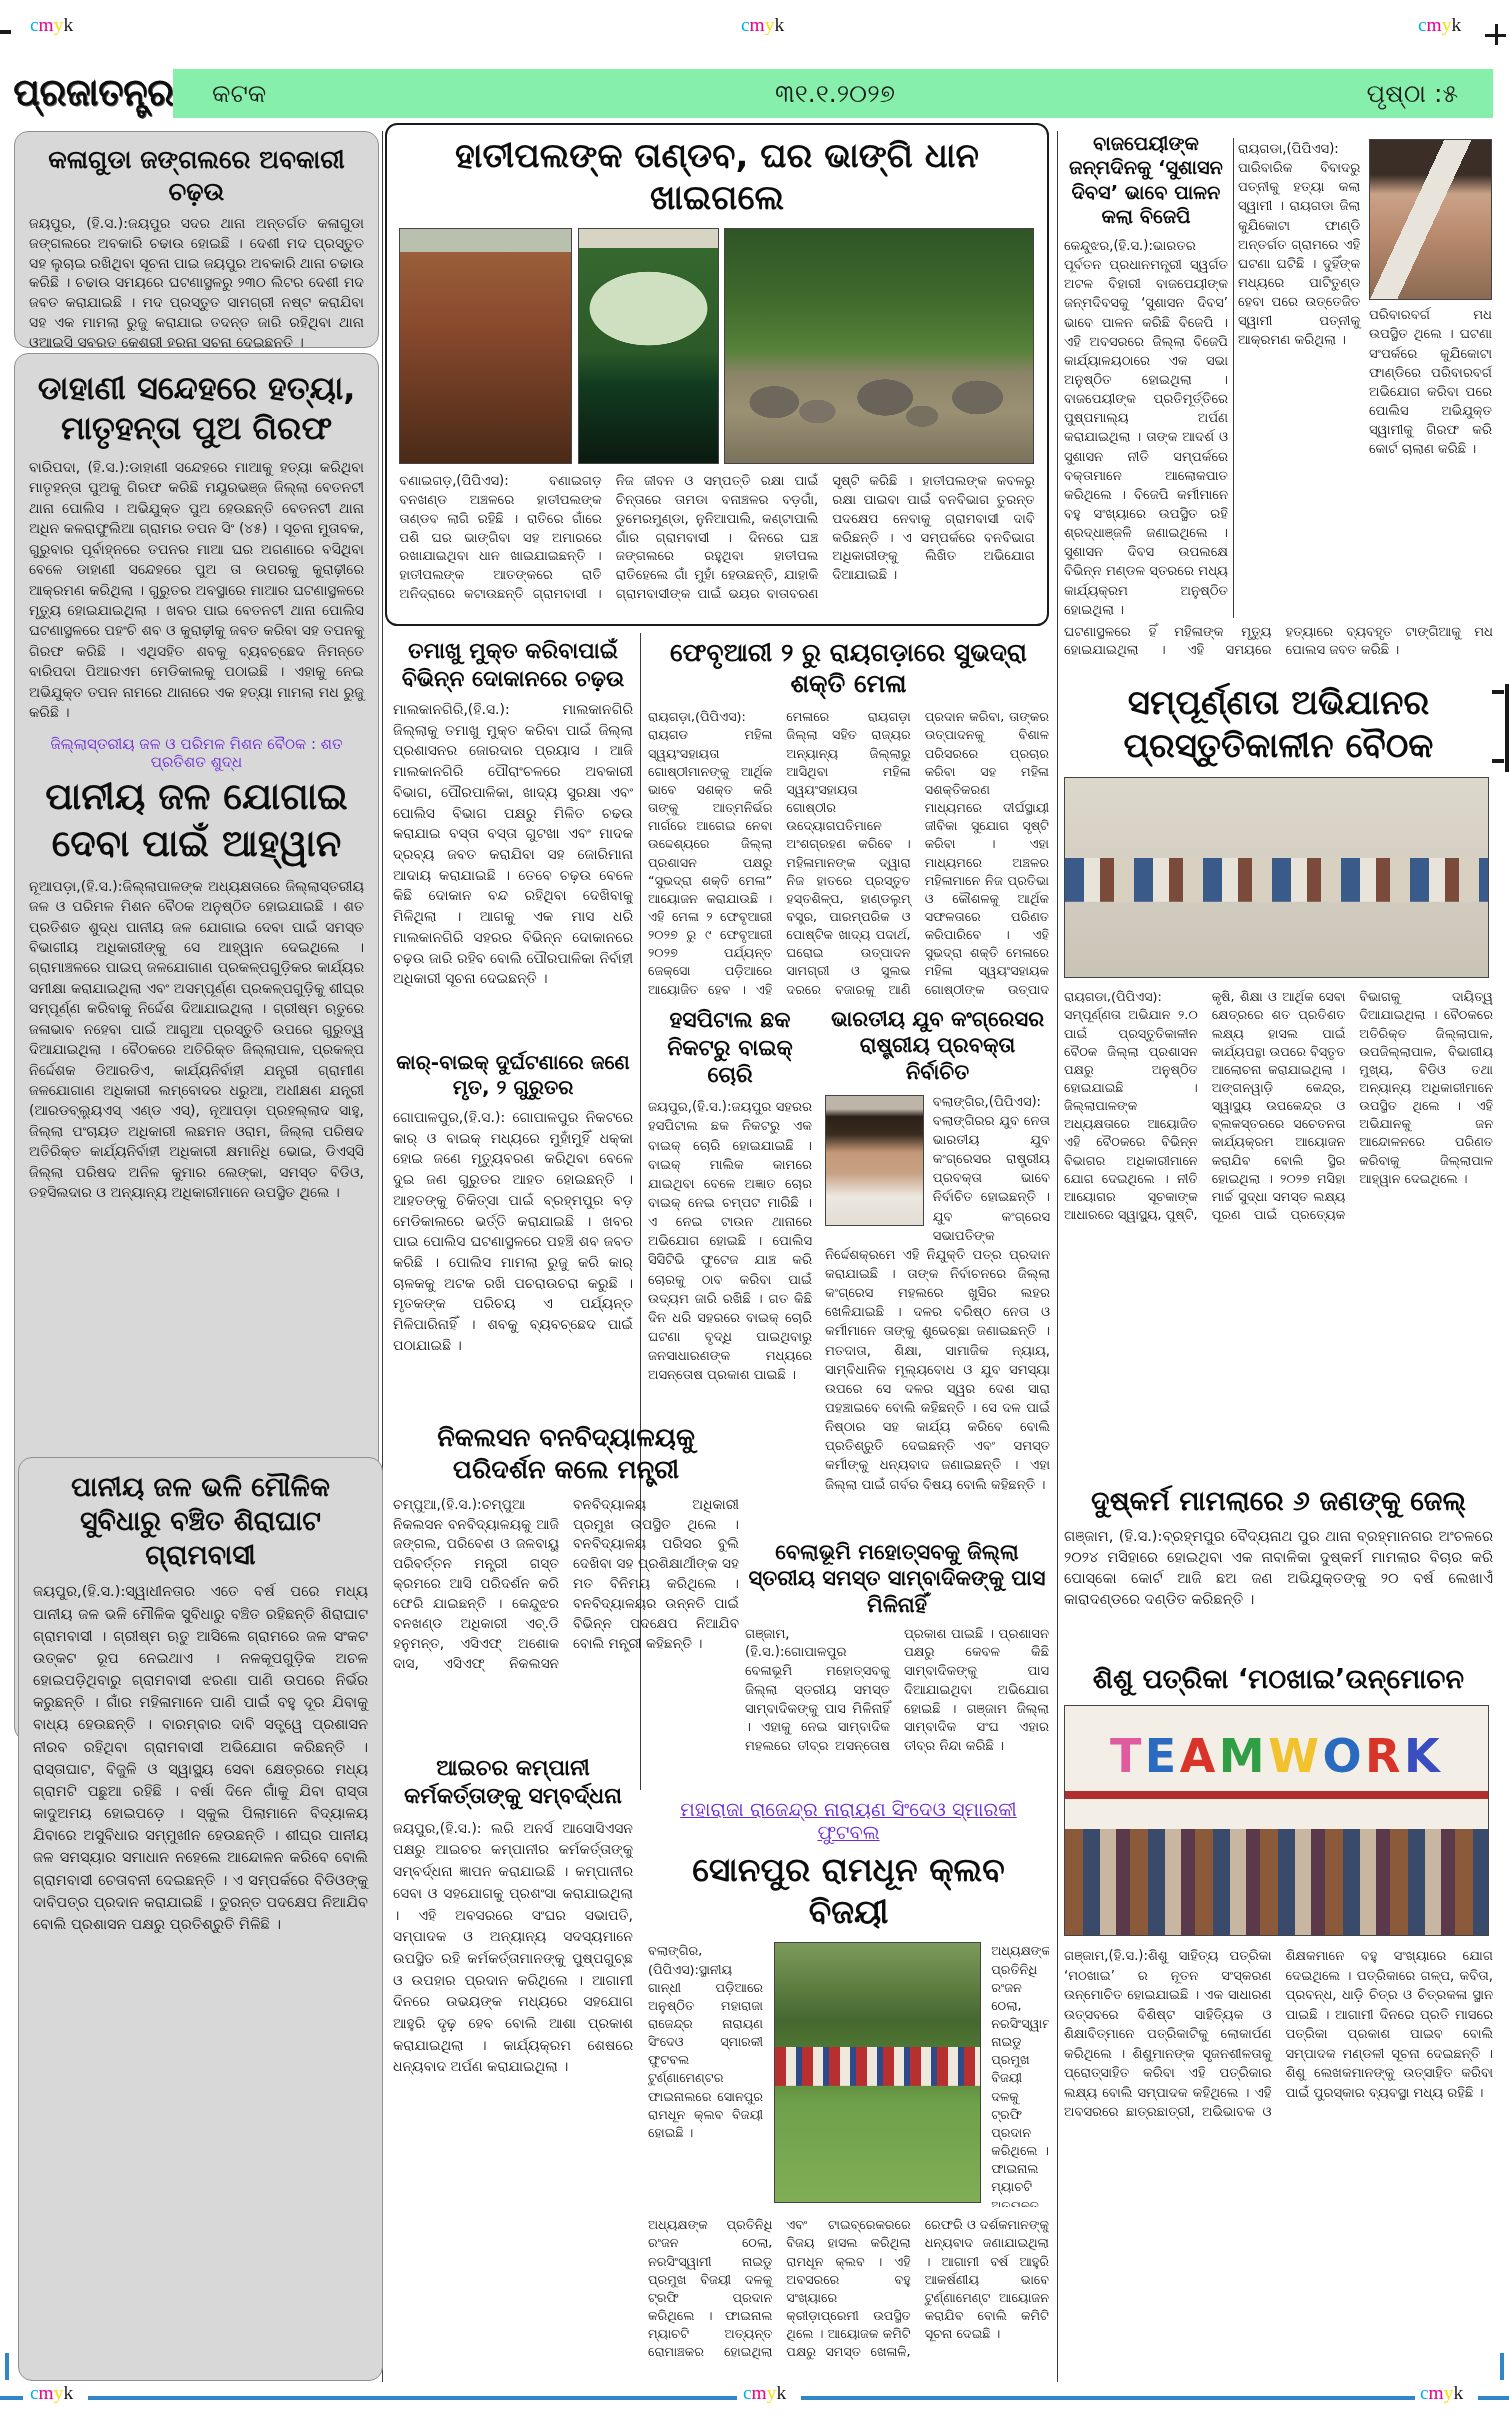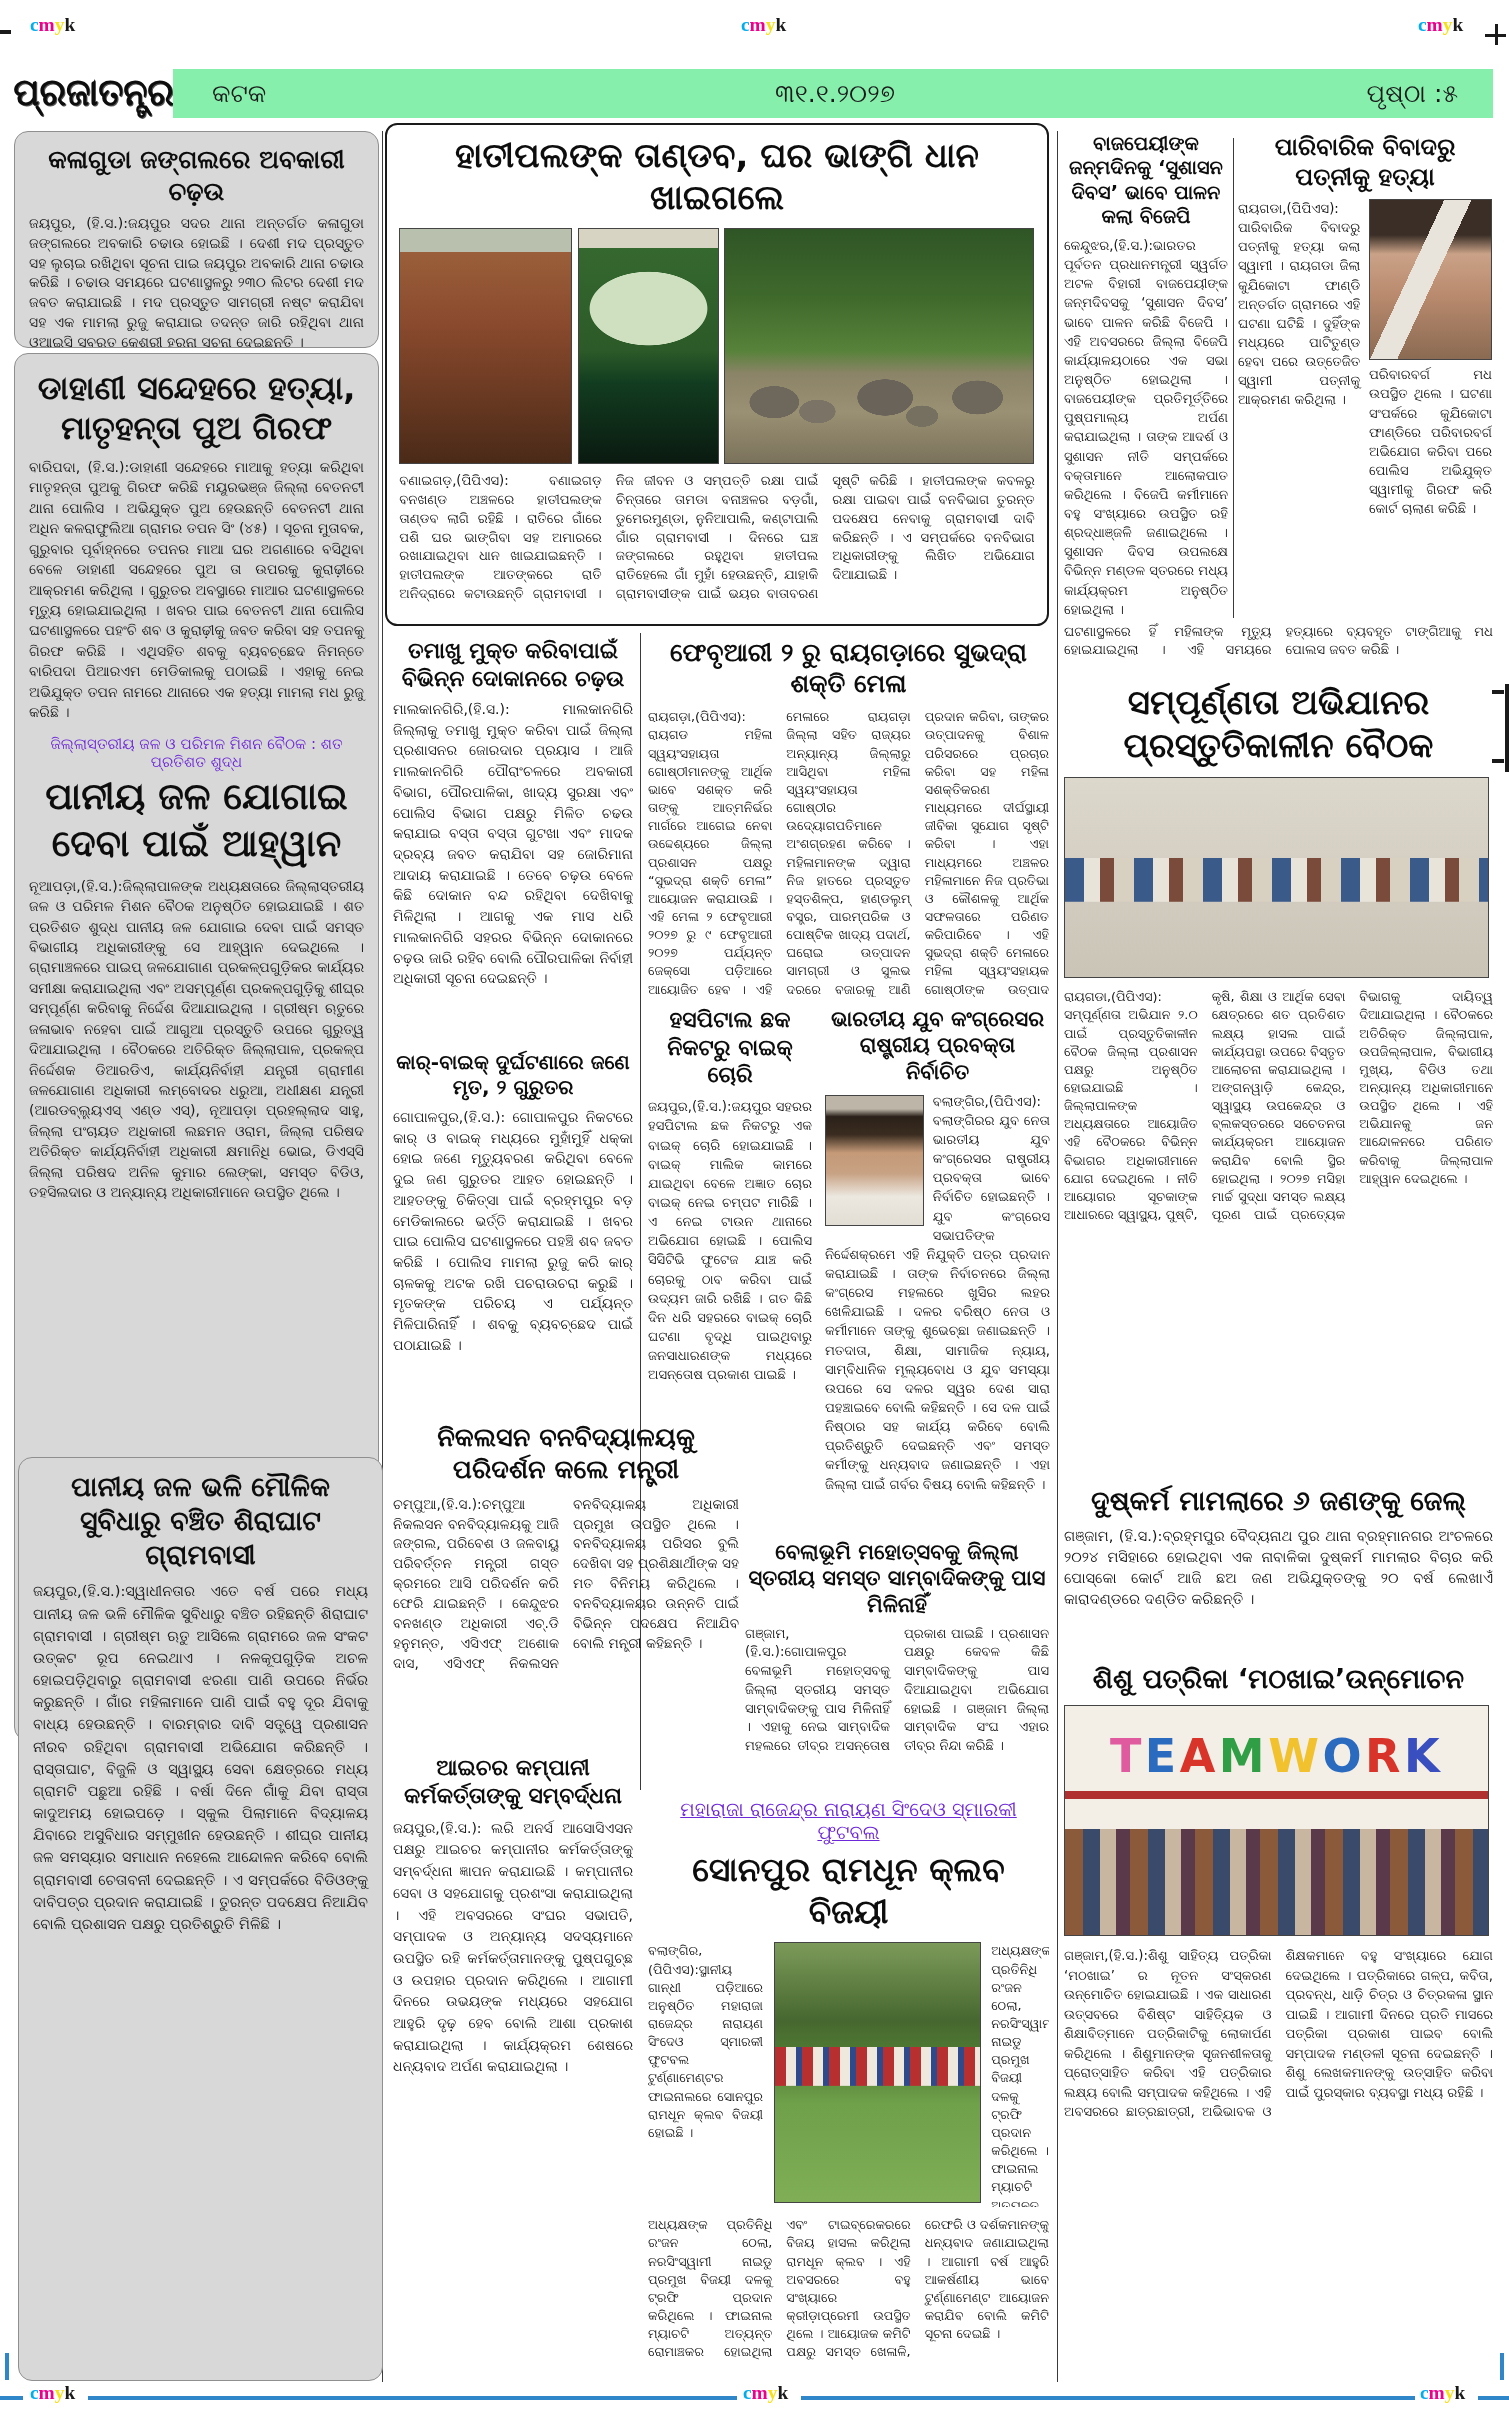--- a/index.html
+++ b/index.html
@@ -1,19 +1,19 @@
 <!DOCTYPE html>
 <html style="font-size:14px"><head>
 <meta charset="utf-8">
 <style>
   html,body{margin:0;padding:0;}
   body{width:1509px;height:2426px;position:relative;background:#ffffff;
        font-family:"DejaVu Sans","Liberation Sans",sans-serif;color:#111;}
   
-  .cmyk{position:absolute;font-family:"Liberation Serif",serif;font-size:19.4px;font-weight:bold;letter-spacing:0;}
+  .cmyk{position:absolute;font-family:"Liberation Serif",serif;font-size:19.4px;font-weight:normal;letter-spacing:0;}
   .cmyk .c{color:#00AEEF;} .cmyk .m{color:#EC008C;} .cmyk .y{color:#F7E017;} .cmyk .k{color:#1a1a1a;}
   .blueline{position:absolute;height:3.5px;background:#2f86c8;}
   .bluetick{position:absolute;background:#2f86c8;}
   .blacktick{position:absolute;background:#1a1a1a;}
   
   .logo{position:absolute;left:17.6px;top:67px;width:152px;height:51px;font-size:35px;font-weight:900;
         color:#0d0d0d;display:flex;align-items:center;justify-content:center;transform:scaleY(1.08);
         text-shadow:0.9px 0.9px 0 #555;}
   .datebar{position:absolute;left:173px;top:69px;width:1320px;height:49px;background:#86efac;
            display:flex;align-items:center;font-size:25px;color:#1a1a1a;}
@@ -173,21 +173,20 @@
   </div>
   <div class="bodytx cols3" style="font-size:12.8px;line-height:1.42;margin-top:8.8px;height:159px;">ଅଧ୍ୟକ୍ଷଙ୍କ ପ୍ରତିନିଧି ରଂଜନ ଠେଲା, ନରସିଂସ୍ୱାମୀ ନାଇଡୁ ପ୍ରମୁଖ ବିଜୟୀ ଦଳକୁ ଟ୍ରଫି ପ୍ରଦାନ କରିଥିଲେ । ଫାଇନାଲ ମ୍ୟାଚଟି ଅତ୍ୟନ୍ତ ରୋମାଞ୍ଚକର ହୋଇଥିଲା ଏବଂ ଟାଇବ୍ରେକରରେ ବିଜୟ ହାସଲ କରିଥିଲା ରାମଧୂନ କ୍ଲବ । ଏହି ଅବସରରେ ବହୁ ସଂଖ୍ୟାରେ କ୍ରୀଡ଼ାପ୍ରେମୀ ଉପସ୍ଥିତ ଥିଲେ । ଆୟୋଜକ କମିଟି ପକ୍ଷରୁ ସମସ୍ତ ଖେଳାଳି, ରେଫରି ଓ ଦର୍ଶକମାନଙ୍କୁ ଧନ୍ୟବାଦ ଜଣାଯାଇଥିଲା । ଆଗାମୀ ବର୍ଷ ଆହୁରି ଆକର୍ଷଣୀୟ ଭାବେ ଟୁର୍ଣ୍ଣାମେଣ୍ଟ ଆୟୋଜନ କରାଯିବ ବୋଲି କମିଟି ସୂଚନା ଦେଇଛି ।</div>
 </div>
 
 <div class="art" style="left:1064px;top:132px;width:164px;height:487px;">
   <div class="hl" style="font-size:19.4px;">ବାଜପେୟୀଙ୍କ ଜନ୍ମଦିନକୁ ‘ସୁଶାସନ ଦିବସ’ ଭାବେ ପାଳନ କଲା ବିଜେପି</div>
   <div class="bodytx" style="font-size:13.2px;line-height:1.45;margin-top:7px;">କେନ୍ଦୁଝର,(ହି.ସ.):ଭାରତର ପୂର୍ବତନ ପ୍ରଧାନମନ୍ତ୍ରୀ ସ୍ୱର୍ଗତ ଅଟଳ ବିହାରୀ ବାଜପେୟୀଙ୍କ ଜନ୍ମଦିବସକୁ ‘ସୁଶାସନ ଦିବସ’ ଭାବେ ପାଳନ କରିଛି ବିଜେପି । ଏହି ଅବସରରେ ଜିଲ୍ଲା ବିଜେପି କାର୍ଯ୍ୟାଳୟଠାରେ ଏକ ସଭା ଅନୁଷ୍ଠିତ ହୋଇଥିଲା । ବାଜପେୟୀଙ୍କ ପ୍ରତିମୂର୍ତ୍ତିରେ ପୁଷ୍ପମାଲ୍ୟ ଅର୍ପଣ କରାଯାଇଥିଲା । ତାଙ୍କ ଆଦର୍ଶ ଓ ସୁଶାସନ ନୀତି ସମ୍ପର୍କରେ ବକ୍ତାମାନେ ଆଲୋକପାତ କରିଥିଲେ । ବିଜେପି କର୍ମୀମାନେ ବହୁ ସଂଖ୍ୟାରେ ଉପସ୍ଥିତ ରହି ଶ୍ରଦ୍ଧାଞ୍ଜଳି ଜଣାଇଥିଲେ । ସୁଶାସନ ଦିବସ ଉପଲକ୍ଷେ ବିଭିନ୍ନ ମଣ୍ଡଳ ସ୍ତରରେ ମଧ୍ୟ କାର୍ଯ୍ୟକ୍ରମ ଅନୁଷ୍ଠିତ ହୋଇଥିଲା ।</div>
 </div>
 
 <div class="art" style="left:1238px;top:132px;width:254px;height:487px;">
-  <div class="hl" style="font-size:24px;">ପାରିବାରିକ ବିବାଦରୁ ପତ୍ନୀକୁ ହତ୍ୟା</div>
   <div style="display:flex;gap:8.8px;margin-top:7px;">
     <div class="bodytx" style="flex:1;font-size:13.2px;line-height:1.45;">ରାୟଗଡା,(ପିପିଏସ): ପାରିବାରିକ ବିବାଦରୁ ପତ୍ନୀକୁ ହତ୍ୟା କଲା ସ୍ୱାମୀ । ରାୟଗଡା ଜିଲା କୁଯିକୋଟା ଫାଣ୍ଡି ଅନ୍ତର୍ଗତ ଗ୍ରାମରେ ଏହି ଘଟଣା ଘଟିଛି । ଦୁହିଁଙ୍କ ମଧ୍ୟରେ ପାଟିତୁଣ୍ଡ ହେବା ପରେ ଉତ୍ତେଜିତ ସ୍ୱାମୀ ପତ୍ନୀକୁ ଆକ୍ରମଣ କରିଥିଲା ।</div>
     <div style="flex:0 0 123px;">
       <div class="photo photo-injured" style="width:123px;height:161px;"></div>
       <div class="bodytx" style="font-size:13.2px;line-height:1.45;margin-top:5.3px;">ପରିବାରବର୍ଗ ମଧ ଉପସ୍ଥିତ ଥିଲେ । ଘଟଣା ସଂପର୍କରେ କୁଯିକୋଟା ଫାଣ୍ଡିରେ ପରିବାରବର୍ଗ ଅଭିଯୋଗ କରିବା ପରେ ପୋଲିସ ଅଭିଯୁକ୍ତ ସ୍ୱାମୀକୁ ଗିରଫ କରି କୋର୍ଟ ଚାଲାଣ କରିଛି ।</div>
     </div>
   </div>
 </div>
 
 <div class="art" style="left:1064px;top:623px;width:429px;height:55px;">

